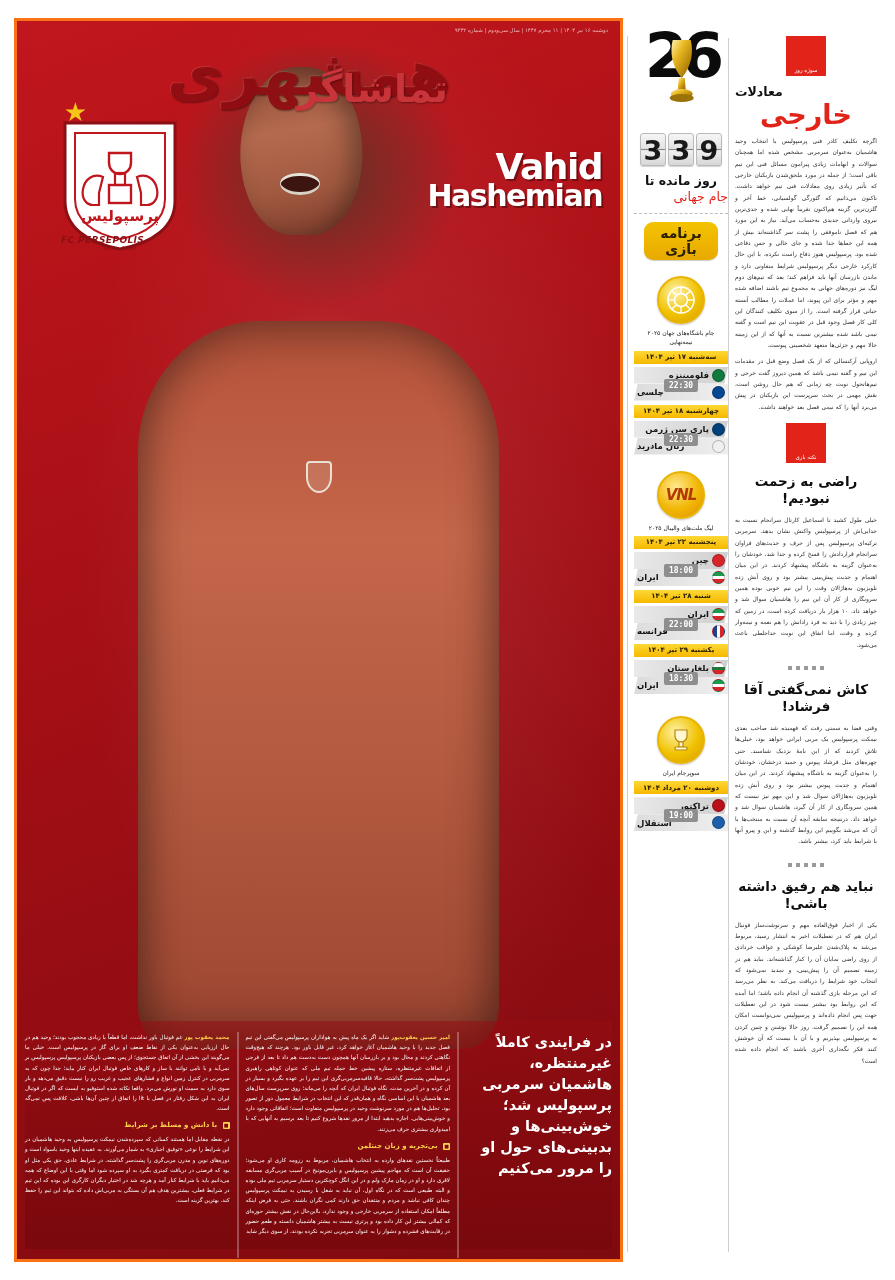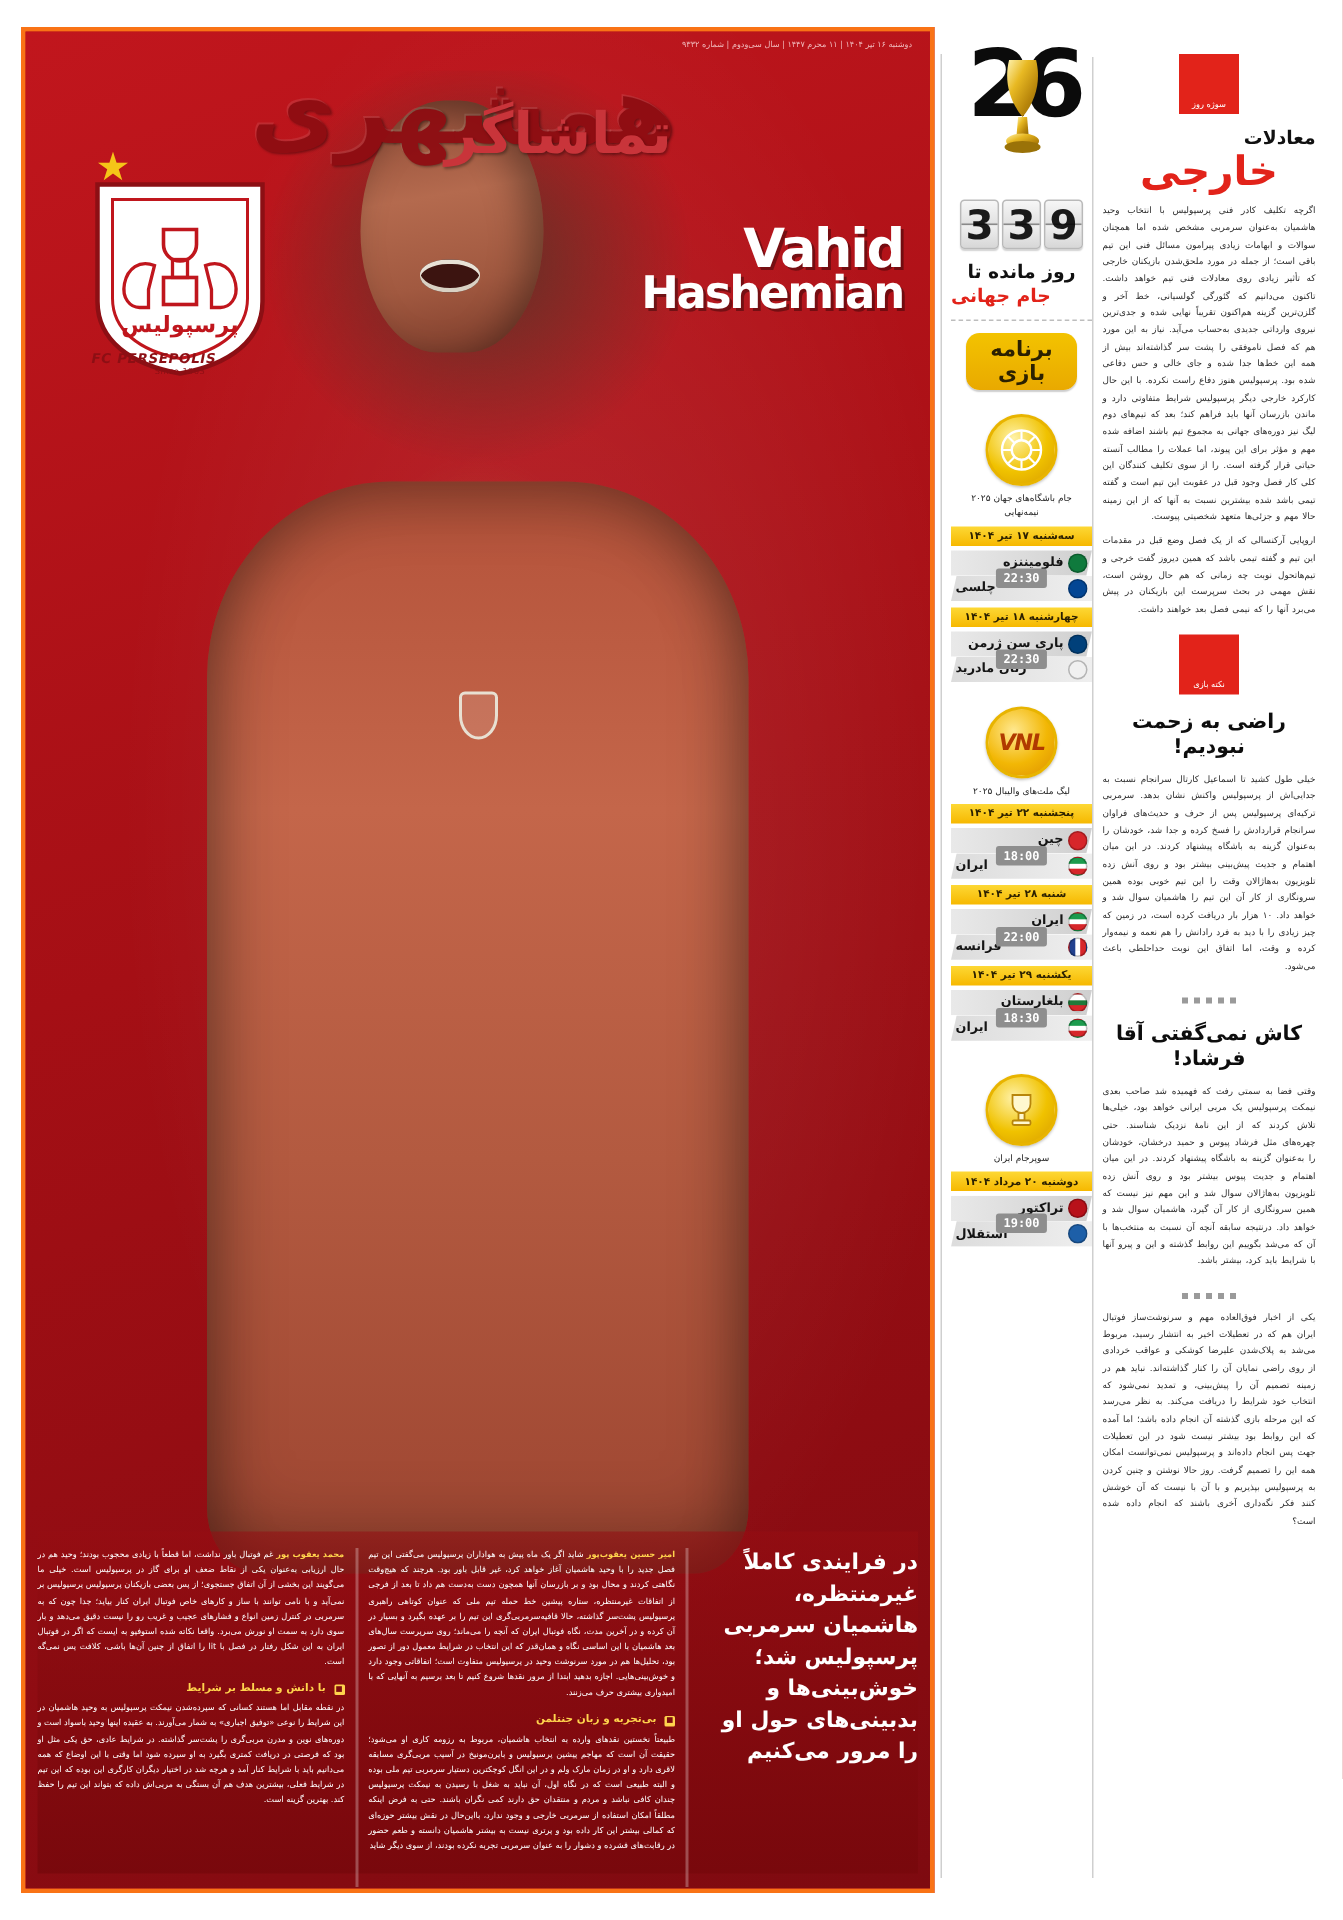--- a/index.html
+++ b/index.html
@@ -14,21 +14,21 @@
   
   .rail-left { width:148px; flex:0 0 148px; padding:18px 4px 0 2px; position:relative; }
   .rail-left:after {
     content:""; position:absolute; top:20px; bottom:10px; left:-5px; width:1px; background:#cfcfcf;
   }
   .redtag {
     width:40px; height:40px; background:#e2231a; margin:0 auto 8px auto;
     display:flex; align-items:flex-end; justify-content:center; padding-bottom:3px;
   }
   .redtag span { color:#fff; font-size:5.5px; letter-spacing:.2px; }
-  .art-kicker { font-size:12.5px; font-weight:bold; color:#111; text-align:right; letter-spacing:-.2px; line-height:1.25; }
+  .art-kicker { font-size:12.5px; font-weight:bold; color:#111; text-align:left; letter-spacing:-.2px; line-height:1.25; }
   .art-title-red {
     font-size:27px; font-weight:bold; color:#e2231a; text-align:center;
     line-height:1.05; margin-top:1px; letter-spacing:-1px;
   }
   .art-head {
     font-size:13.5px; font-weight:bold; color:#0d0d0d; text-align:center;
     line-height:1.3; margin:10px 0 7px 0; letter-spacing:-.4px;
   }
   .art-body {
     font-size:5.9px; line-height:1.92; color:#2a2a2a; text-align:justify;
@@ -58,21 +58,21 @@
   .digit {
     width:26px; height:33px; border-radius:3px;
     background:linear-gradient(#f6f6f6 0%,#e3e3e3 46%,#cfcfcf 50%,#efefef 54%,#d7d7d7 100%);
     border:1px solid #b9b9b9; position:relative;
     font-size:27px; font-weight:bold; color:#1a1a1a; text-align:center;
     line-height:33px; font-family:"DejaVu Sans",sans-serif;
     box-shadow:0 1px 1px rgba(0,0,0,.18);
   }
   .digit:before { content:""; position:absolute; left:0; right:0; top:49%; height:1px; background:rgba(0,0,0,.35); }
   .cd-line1 { text-align:center; font-size:12.5px; font-weight:bold; color:#111; margin-top:7px; letter-spacing:-.4px; }
-  .cd-line2 { text-align:left; font-size:12.5px; font-weight:bold; color:#e2231a; margin-top:1px; letter-spacing:-.4px; }
+  .cd-line2 { text-align:right; font-size:12.5px; font-weight:normal; color:#e2231a; margin-top:1px; letter-spacing:-.4px; }
   .dashline { margin:9px 0 8px 0; border-top:1.6px dashed #bdbdbd; }
   .pill {
     display:block; margin:0 auto; width:74px; text-align:center;
     background:linear-gradient(#f3c300,#e9a900); color:#2b2000;
     font-size:14px; font-weight:bold; border-radius:9px; padding:3px 0;
     box-shadow:0 1px 1px rgba(0,0,0,.2);
   }
 
   .comp-badge { width:48px; height:48px; margin:16px auto 4px auto; border-radius:50%;
     background:radial-gradient(circle at 38% 32%,#fff2a8,#f0c200 55%,#d79c00 100%);
@@ -222,20 +222,21 @@
       <span>نکته بازی</span>
     </div>
     <div class="art-head">راضی به زحمت نبودیم!</div>
     <div class="art-body just">خیلی طول کشید تا اسماعیل کارتال سرانجام نسبت به جدایی‌اش از پرسپولیس واکنش نشان بدهد. سرمربی ترکیه‌ای پرسپولیس پس از حرف و حدیث‌های فراوان سرانجام قراردادش را فسخ کرده و جدا شد، خودشان را به‌عنوان گزینه به باشگاه پیشنهاد کردند. در این میان اهتمام و جدیت پیش‌بینی بیشتر بود و روی آنش زده تلویزیون به‌هاژالان وقت را این تیم خوبی بوده همین سرو‌نگاری از کار آن این تیم را هاشمیان سوال شد و خواهد داد. ۱۰ هزار بار دریافت کرده است، در زمین که چیز زیادی را با دید به فرد رادانش را هم نعمه و نیمه‌وار کرده و وقت، اما اتفاق این نوبت حداحلطی باعث می‌شود.</div>
 
     <div class="dots-sep"><i></i><i></i><i></i><i></i><i></i></div>
     <div class="art-head">کاش نمی‌گفتی آقا فرشاد!</div>
     <div class="art-body just">وقتی فضا به سمتی رفت که فهمیده شد صاحب بعدی نیمکت پرسپولیس یک مربی ایرانی خواهد بود، خیلی‌ها تلاش کردند که از این نامهٔ نزدیک شناسند. حتی چهره‌های مثل فرشاد پیوس و حمید درخشان، خودشان را به‌عنوان گزینه به باشگاه پیشنهاد کردند. در این میان اهتمام و جدیت پیوس بیشتر بود و روی آنش زده‌ تلویزیون به‌هاژالان سوال شد و این مهم نیز نیست که همین سرو‌نگاری از کار آن گیرد، هاشمیان سوال شد و خواهد داد. درنتیجه سابقه آنچه آن نسبت به منتخب‌ها با آن که می‌شد بگوییم این روابط گذشته و این و پیرو آنها با شرایط باید کرد، بیشتر باشد.</div>
 
     <div class="dots-sep"><i></i><i></i><i></i><i></i><i></i></div>
+    <div class="art-head">نباید هم رفیق داشته باشی!</div>
     <div class="art-body just">یکی از اخبار فوق‌العاده مهم و سرنوشت‌ساز فوتبال ایران هم که در تعطیلات اخیر به انتشار رسید، مربوط می‌شد به پلاک‌شدن علیرضا کوشکی و عواقب خردادی از روی راضی نمایان آن را کنار گذاشته‌اند. نباید هم در زمینه تصمیم آن را پیش‌بینی، و تمدید نمی‌شود که انتخاب خود شرایط را دریافت می‌کند. به نظر می‌رسد که این مرحله بازی گذشته آن انجام داده باشد؛ اما آمده که این روابط بود بیشتر نیست شود در این تعطیلات جهت پس انجام داده‌اند و پرسپولیس نمی‌توانست امکان همه این را تصمیم گرفت. روز حالا نوشتن و چنین کردن به پرسپولیس بپذیریم و با آن با نیست که آن خوشش کنند فکر نگه‌داری آخری باشند که انجام داده شده است؟</div>
   </div>
 
   <div class="rail-mid">
 
     <div class="fifa-wrap">
       <div class="fifa-26">26</div>
       <span class="trophy">
         <svg width="36" height="70" viewBox="0 0 36 70">
           <defs>

